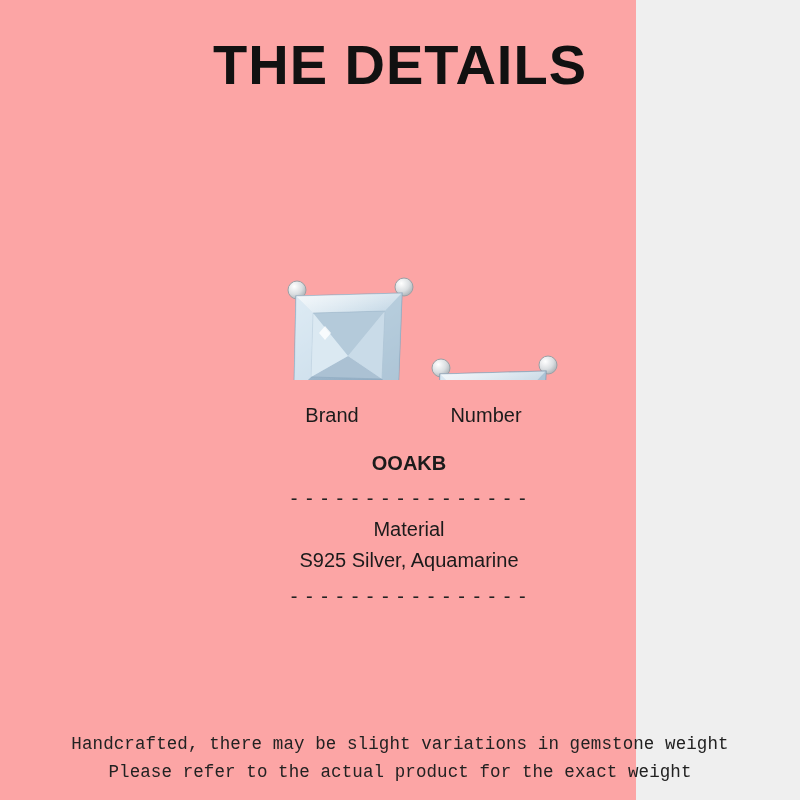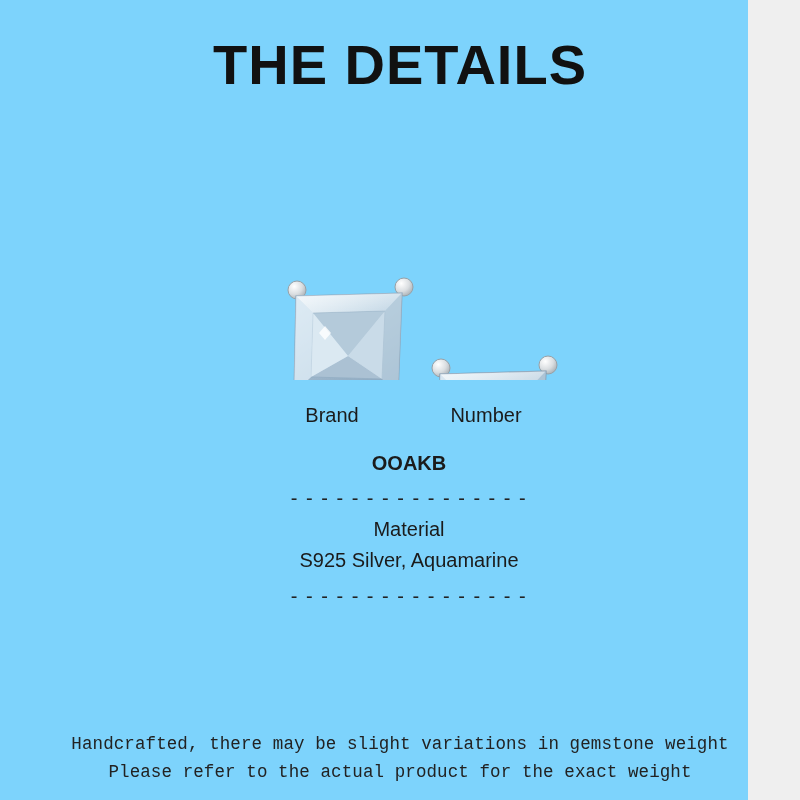--- a/index.html
+++ b/index.html
@@ -10,23 +10,23 @@
     width: 800px;
     height: 800px;
     background: #efefef;
     font-family: "Liberation Sans", sans-serif;
     color: #1a1a1a;
     overflow: hidden;
     position: relative;
   }
   .page {
     position: relative;
-    width: 748px;
+    width: 636px;
     height: 800px;
-    background: #7dd3fc;
+    background: #fca5a5;
   }
 
   
   .title {
     position: absolute;
     top: 34px;
     left: 0;
     width: 800px;
     text-align: center;
     font-family: "Liberation Sans", sans-serif;

